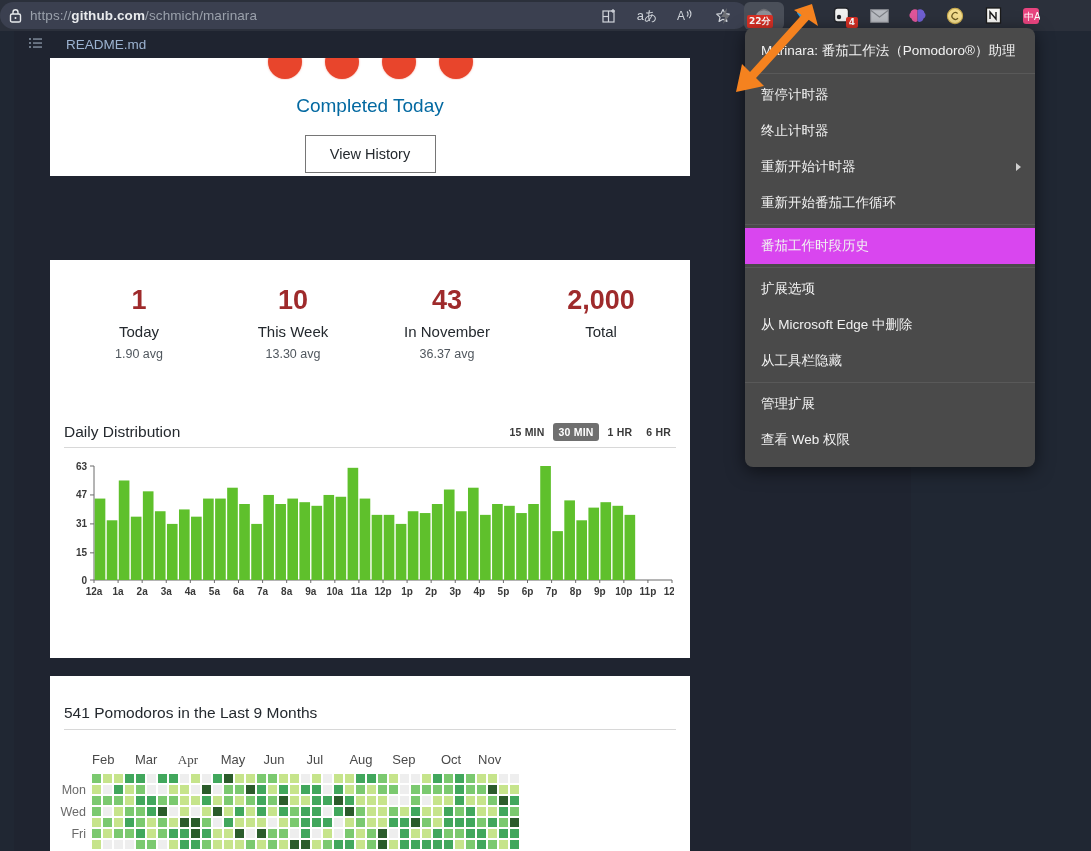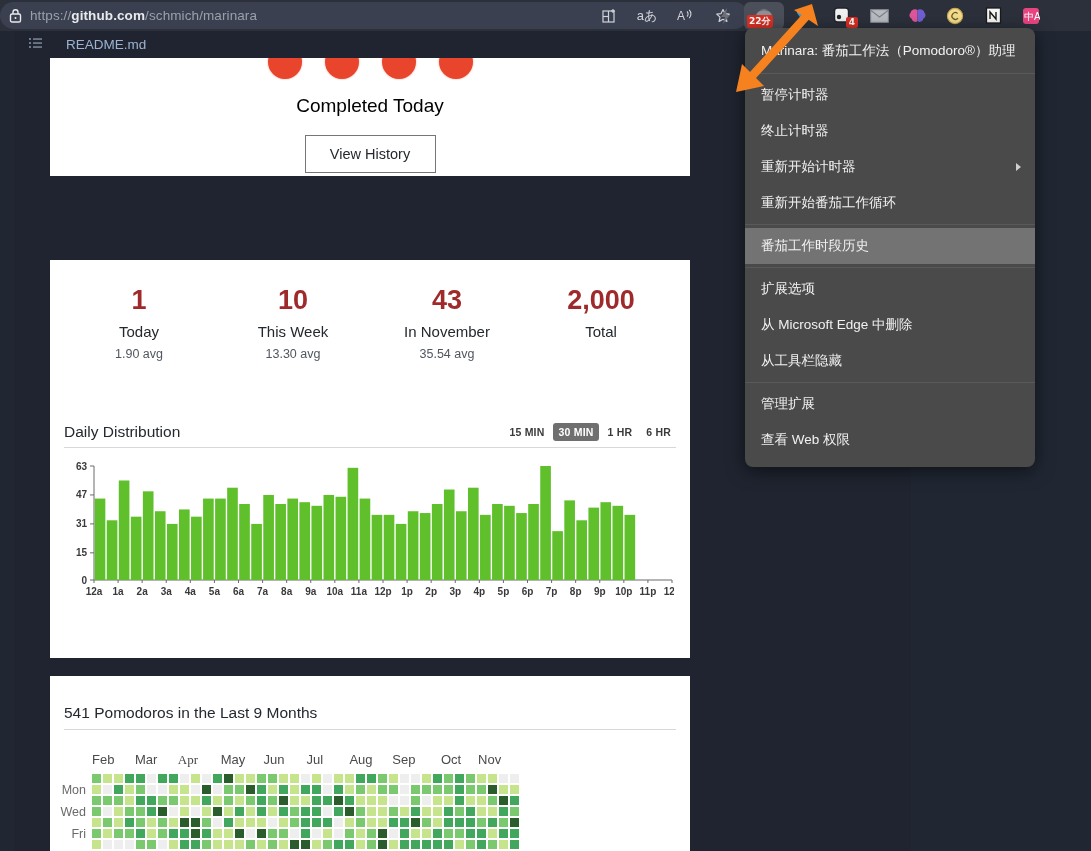--- a/index.html
+++ b/index.html
@@ -75,21 +75,21 @@
   #dots-row {
     display:flex; justify-content:center; gap:23px; padding-top:0px;
     height:22px; overflow:hidden;
   }
   .pom-dot {
     width:34px; height:34px; border-radius:50%;
     background:#e8452c; margin-top:-13px;
     box-shadow:0 0 2px rgba(232,69,44,.55);
   }
   #completed-label {
-    text-align:center; font-size:19px; color:#000000; margin-top:15px;
+    text-align:center; font-size:19px; color:#0369a1; margin-top:15px;
     font-family:"Liberation Sans", sans-serif;
   }
   #view-history-btn {
     display:block; margin:18px auto 0; width:131px; height:38px;
     background:#fff; border:1px solid #767676; color:#24292e;
     font-size:14.5px; font-family:"Liberation Sans", sans-serif; cursor:pointer;
   }
 
   
   #card-stats { top:202px; height:398px; }
@@ -155,21 +155,21 @@
     color:#f1f1f1; font-size:13.5px; padding:14px 16px 13px 16px;
     border-bottom:1px solid #595959;
     font-family:"Liberation Sans", sans-serif;
   }
   .ctx-group { padding:3px 0; }
   .ctx-group + .ctx-group { border-top:1px solid #595959; }
   .ctx-item {
     position:relative; color:#f1f1f1; font-size:13.5px;
     padding:9px 16px; cursor:pointer; white-space:nowrap;
   }
-  .ctx-item.hl { background:#737373; }
+  .ctx-item.hl { background:#d946ef; }
   .ctx-arrow {
     position:absolute; right:14px; top:50%; transform:translateY(-50%);
     width:0;height:0;border-left:5px solid #cfcfcf;
     border-top:4px solid transparent;border-bottom:4px solid transparent;
   }
 
   
   #arrow-anno { position:absolute; left:690px; top:0; z-index:50; pointer-events:none; }
 </style>
 </head>
@@ -311,21 +311,21 @@
             <div class="stat-sub">1.90 avg</div>
           </div>
           <div class="stat">
             <div class="stat-value">10</div>
             <div class="stat-label">This Week</div>
             <div class="stat-sub">13.30 avg</div>
           </div>
           <div class="stat">
             <div class="stat-value">43</div>
             <div class="stat-label">In November</div>
-            <div class="stat-sub">35.54 avg</div>
+            <div class="stat-sub">36.37 avg</div>
           </div>
           <div class="stat">
             <div class="stat-value">2,000</div>
             <div class="stat-label">Total</div>
             <div class="stat-sub"></div>
           </div>
         </div>
 
       <div id="dd-header">
         <div id="dd-title">Daily Distribution</div>

